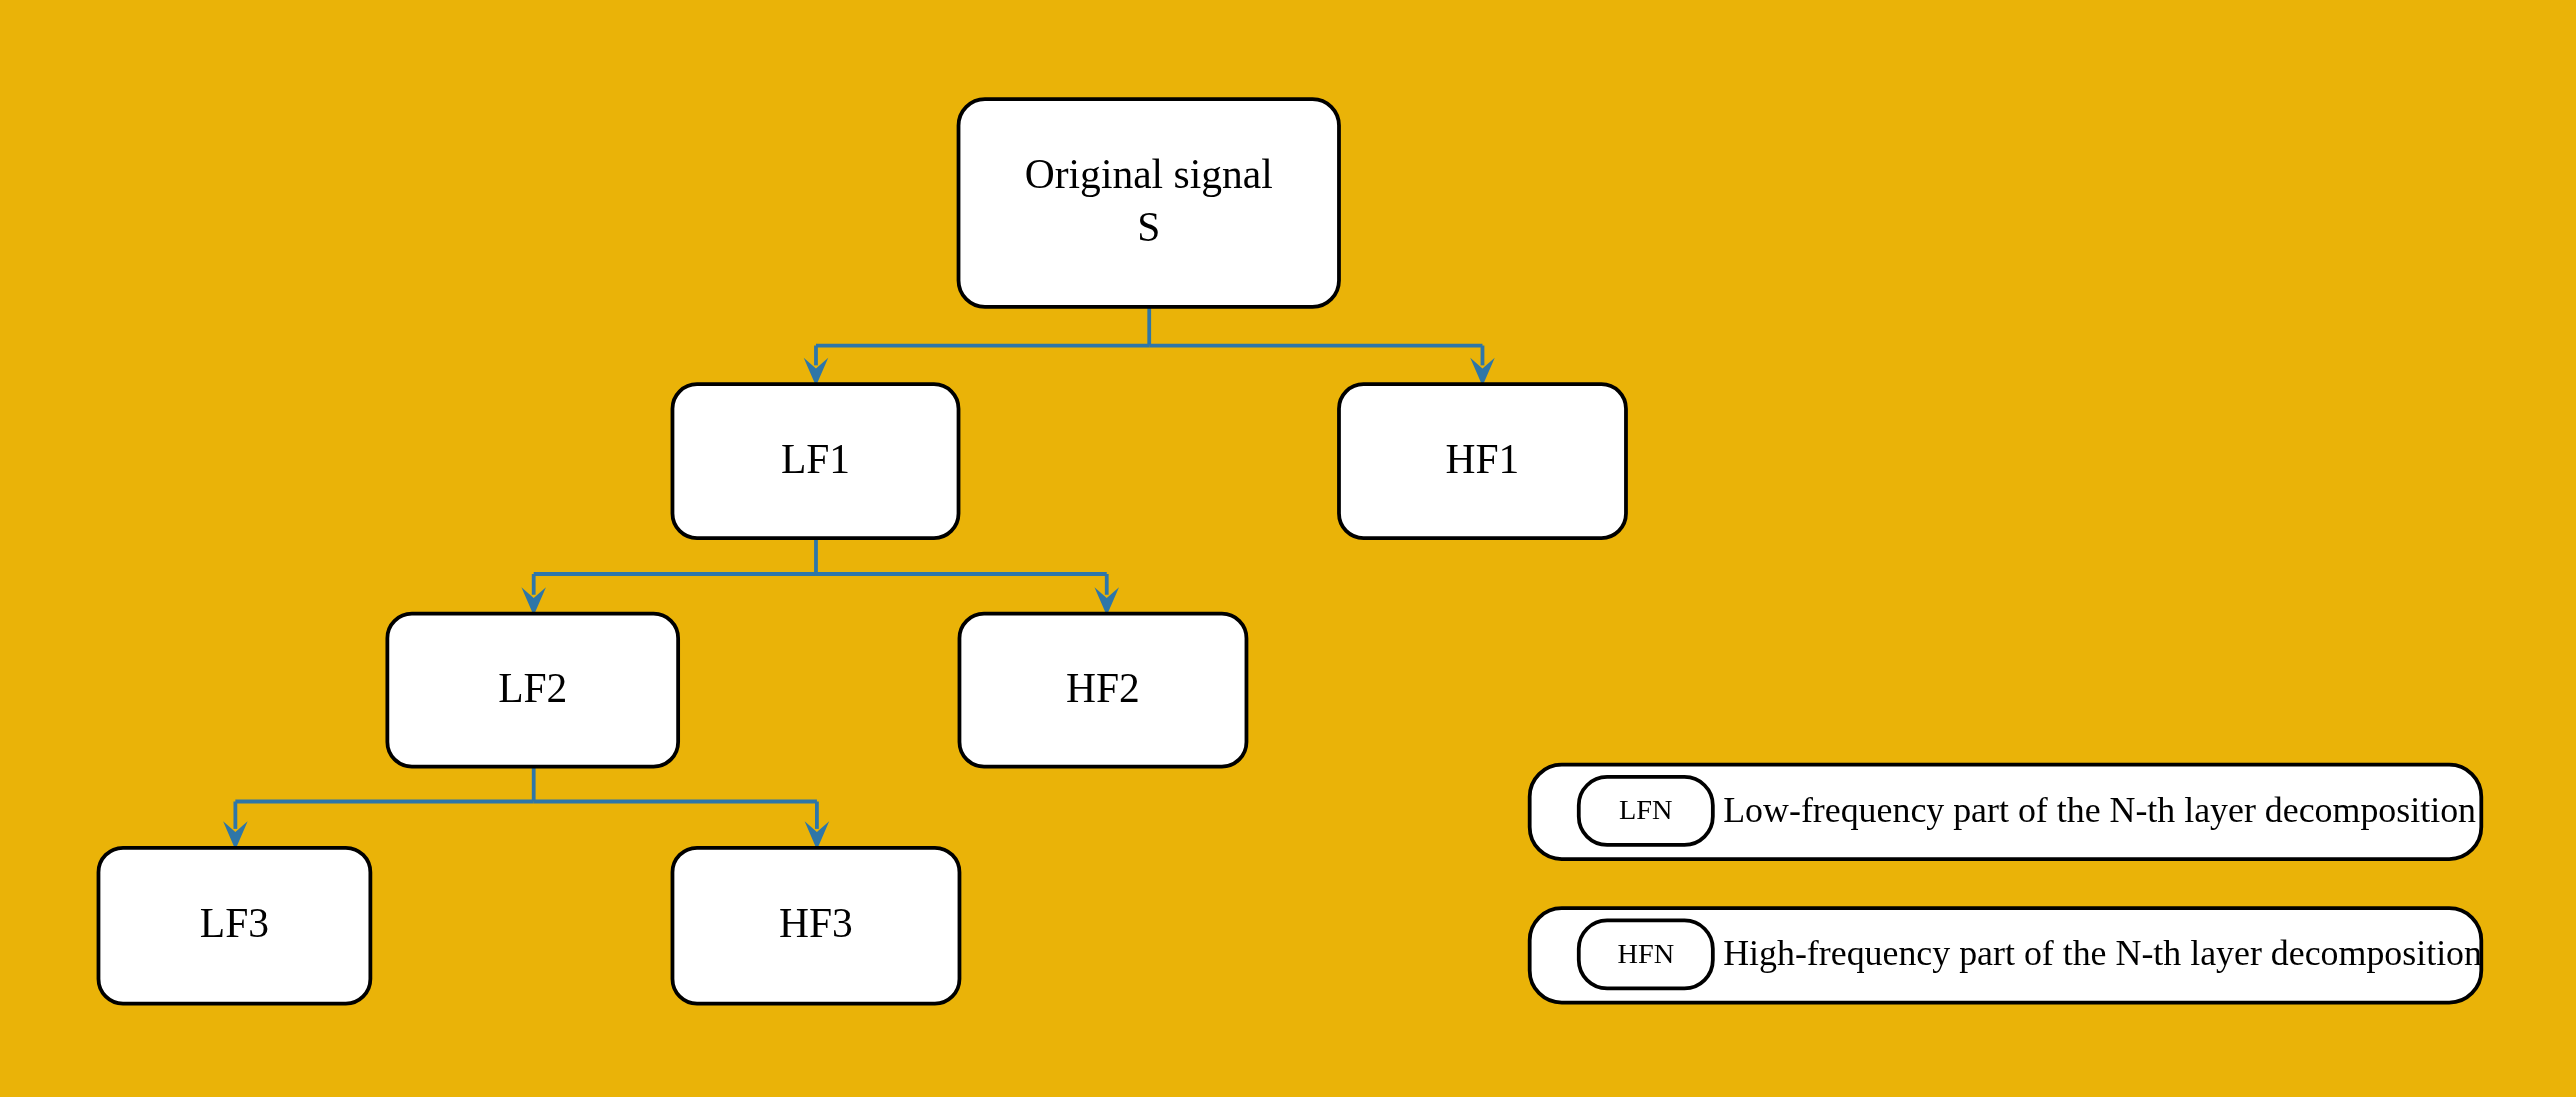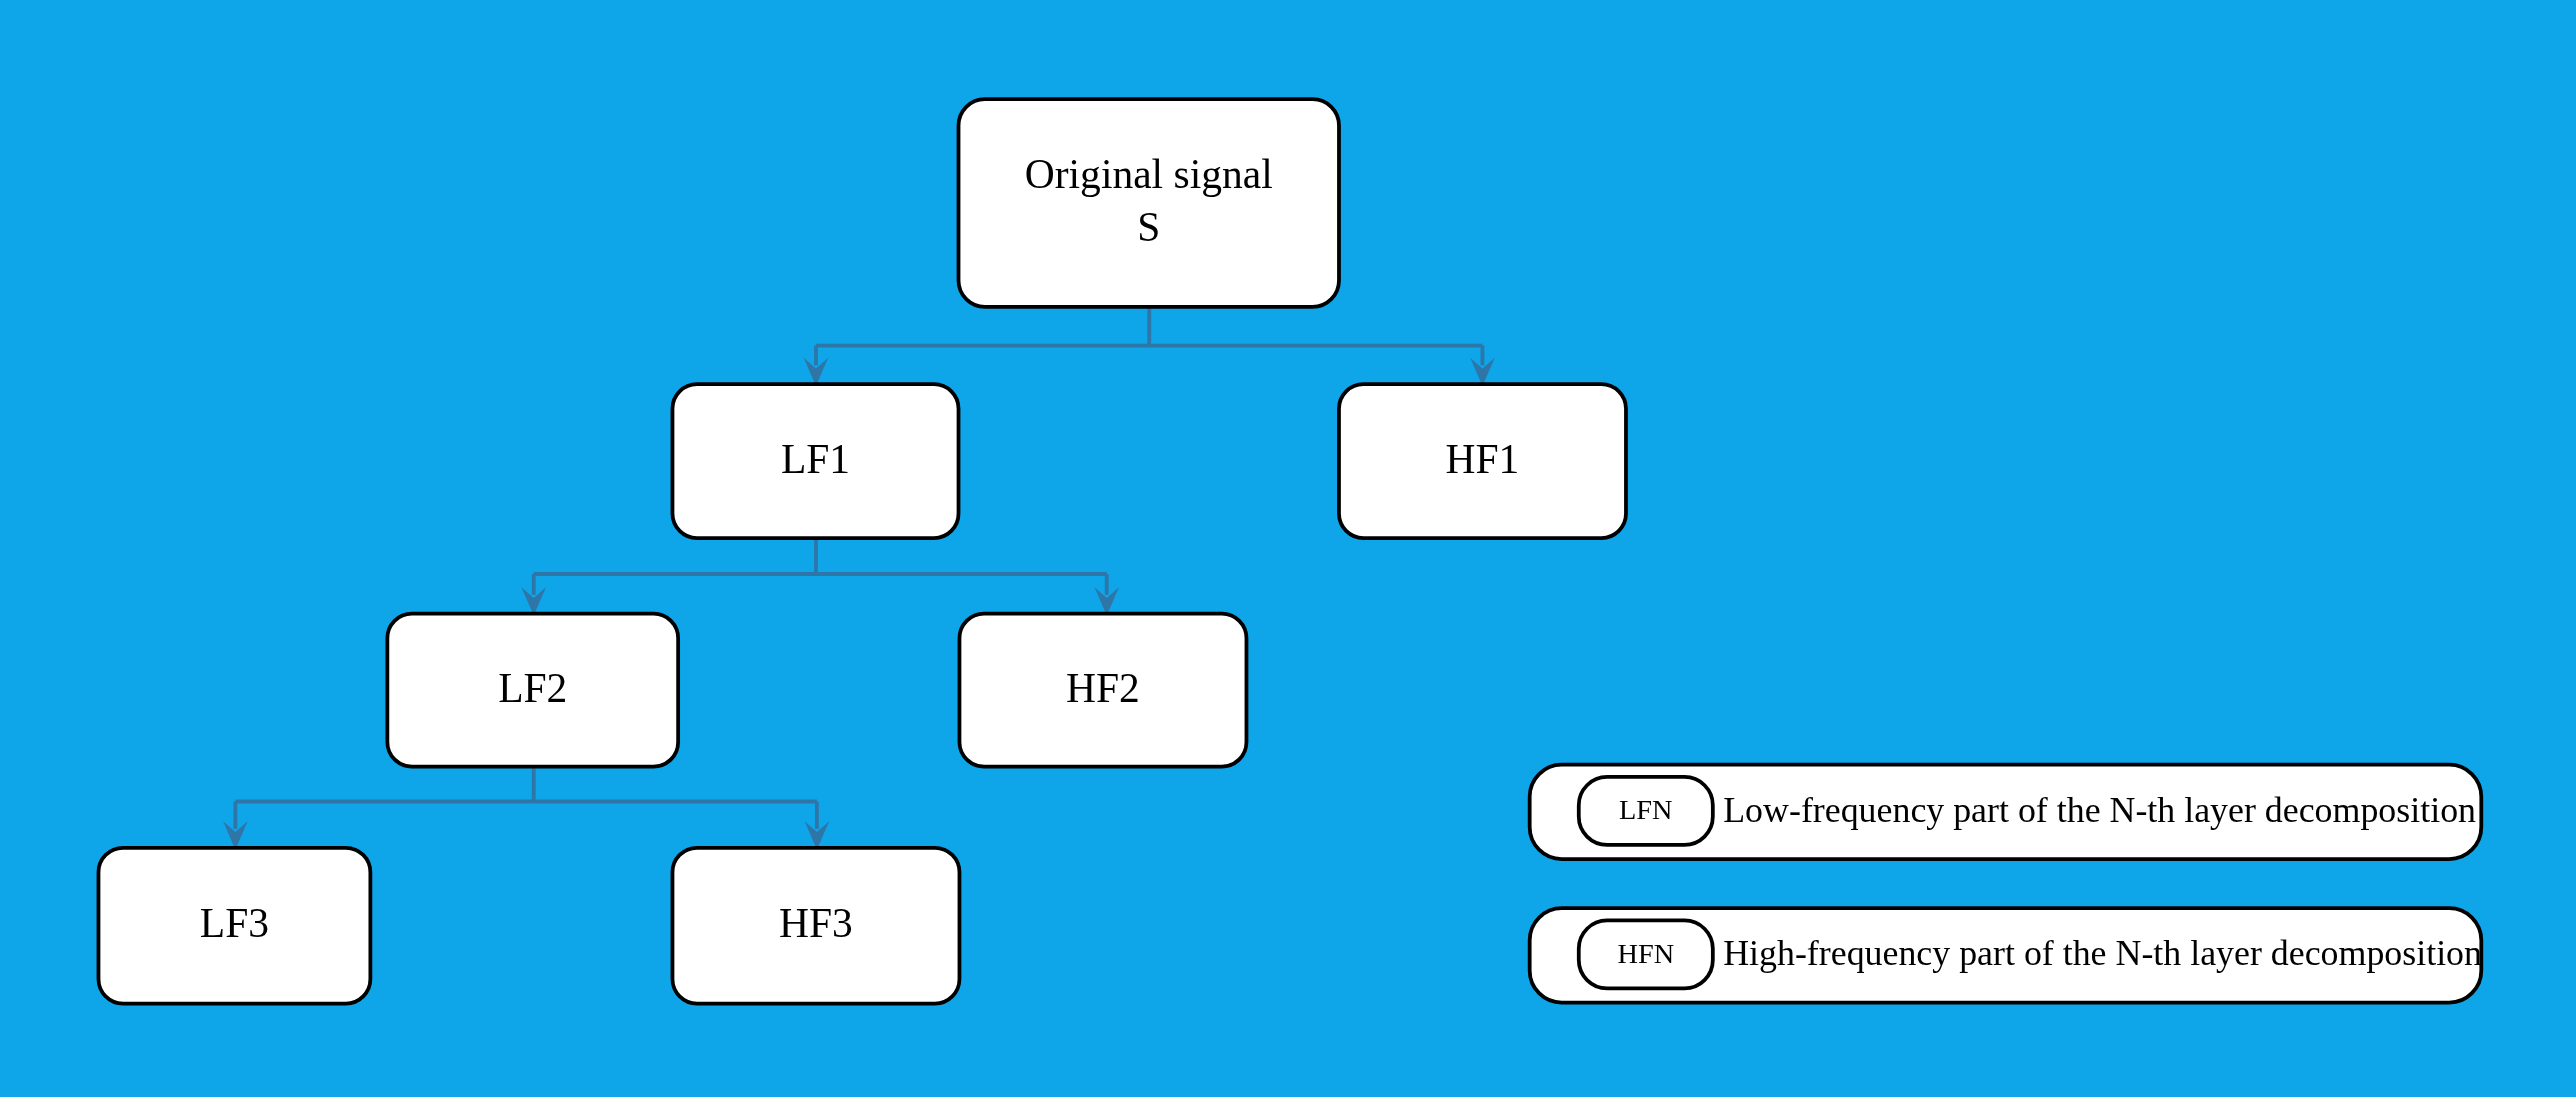--- a/index.html
+++ b/index.html
@@ -11,21 +11,21 @@
   body {
     width: 2576px;
     height: 1097px;
     font-family: "Liberation Serif", "DejaVu Serif", serif;
     overflow: hidden;
   }
   #diagram-root {
     position: relative;
     width: 2576px;
     height: 1097px;
-    background: #0ea5e9;
+    background: #eab308;
   }
   svg.canvas {
     position: absolute;
     top: 0;
     left: 0;
     width: 2576px;
     height: 1097px;
     display: block;
   }
   .node-rect {

